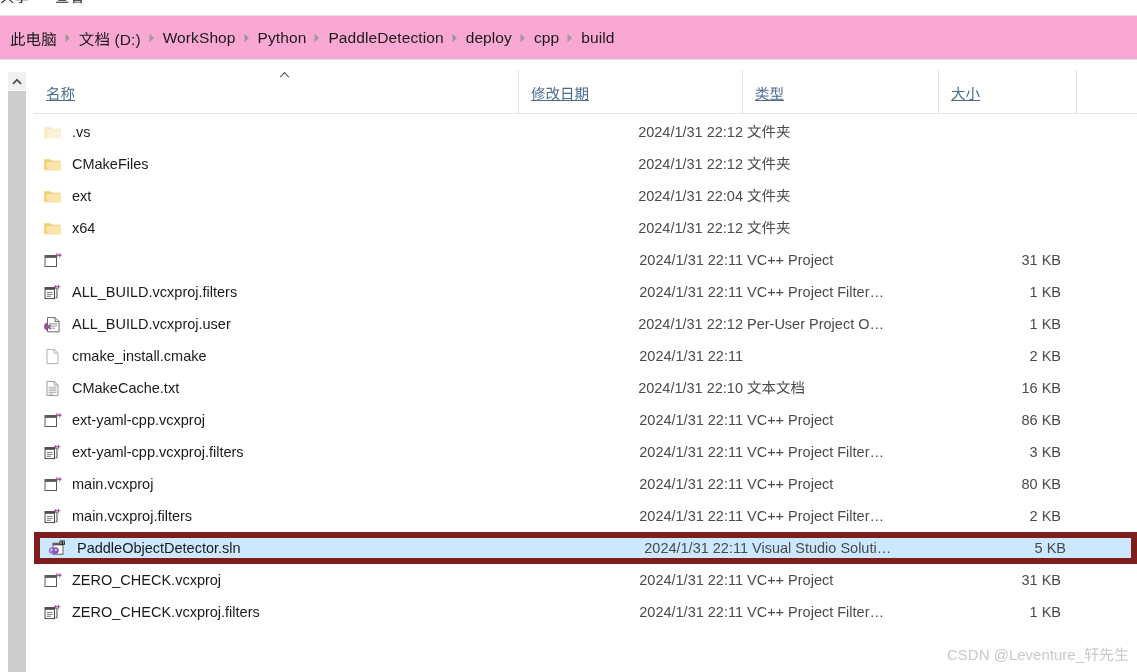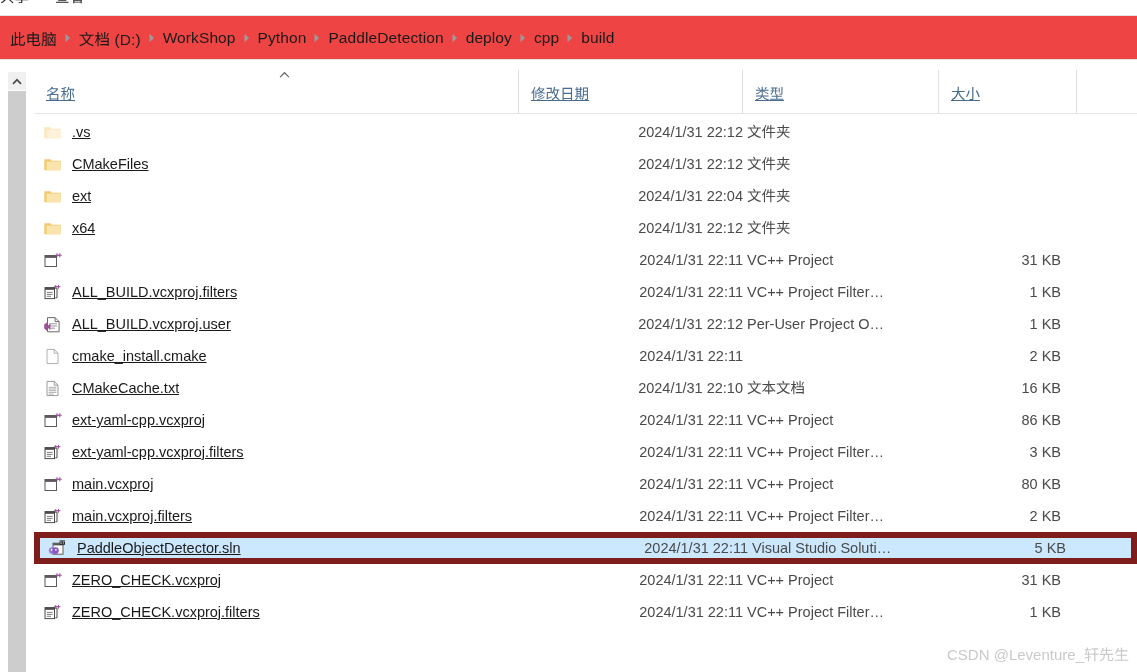--- a/index.html
+++ b/index.html
@@ -40,21 +40,21 @@
     left: 0; top: 15px;
     width: 1137px; height: 1px;
     background: #e3e3e3;
   }
 
   
   .addressbar {
     position: absolute;
     left: 0; top: 16px;
     width: 1137px; height: 44px;
-    background: #ef4444;
+    background: #f9a8d4;
     box-sizing: border-box;
     border-bottom: 1px solid #e0e0e0;
     display: flex;
     align-items: center;
     padding-left: 10px;
   }
   .crumb {
     font-size: 15.5px;
     color: #1a1a1a;
     white-space: nowrap;
@@ -150,21 +150,20 @@
     padding-left: 8px;
     display: flex;
     align-items: center;
     color: #1a1a1a;
     gap: 10px;
   }
   .c-name .nm {
     overflow: hidden;
     text-overflow: ellipsis;
     white-space: nowrap;
-    text-decoration: underline;
   }
   .c-date { left: 464px; width: 244px; padding-left: 4px; text-align: right; }
   .c-type { left: 708px; width: 196px; padding-left: 4px; }
   .c-size { left: 904px; width: 126px; text-align: right; padding-right: 4px; }
 
   
   .ic {
     width: 19px;
     height: 19px;
     flex: 0 0 19px;

